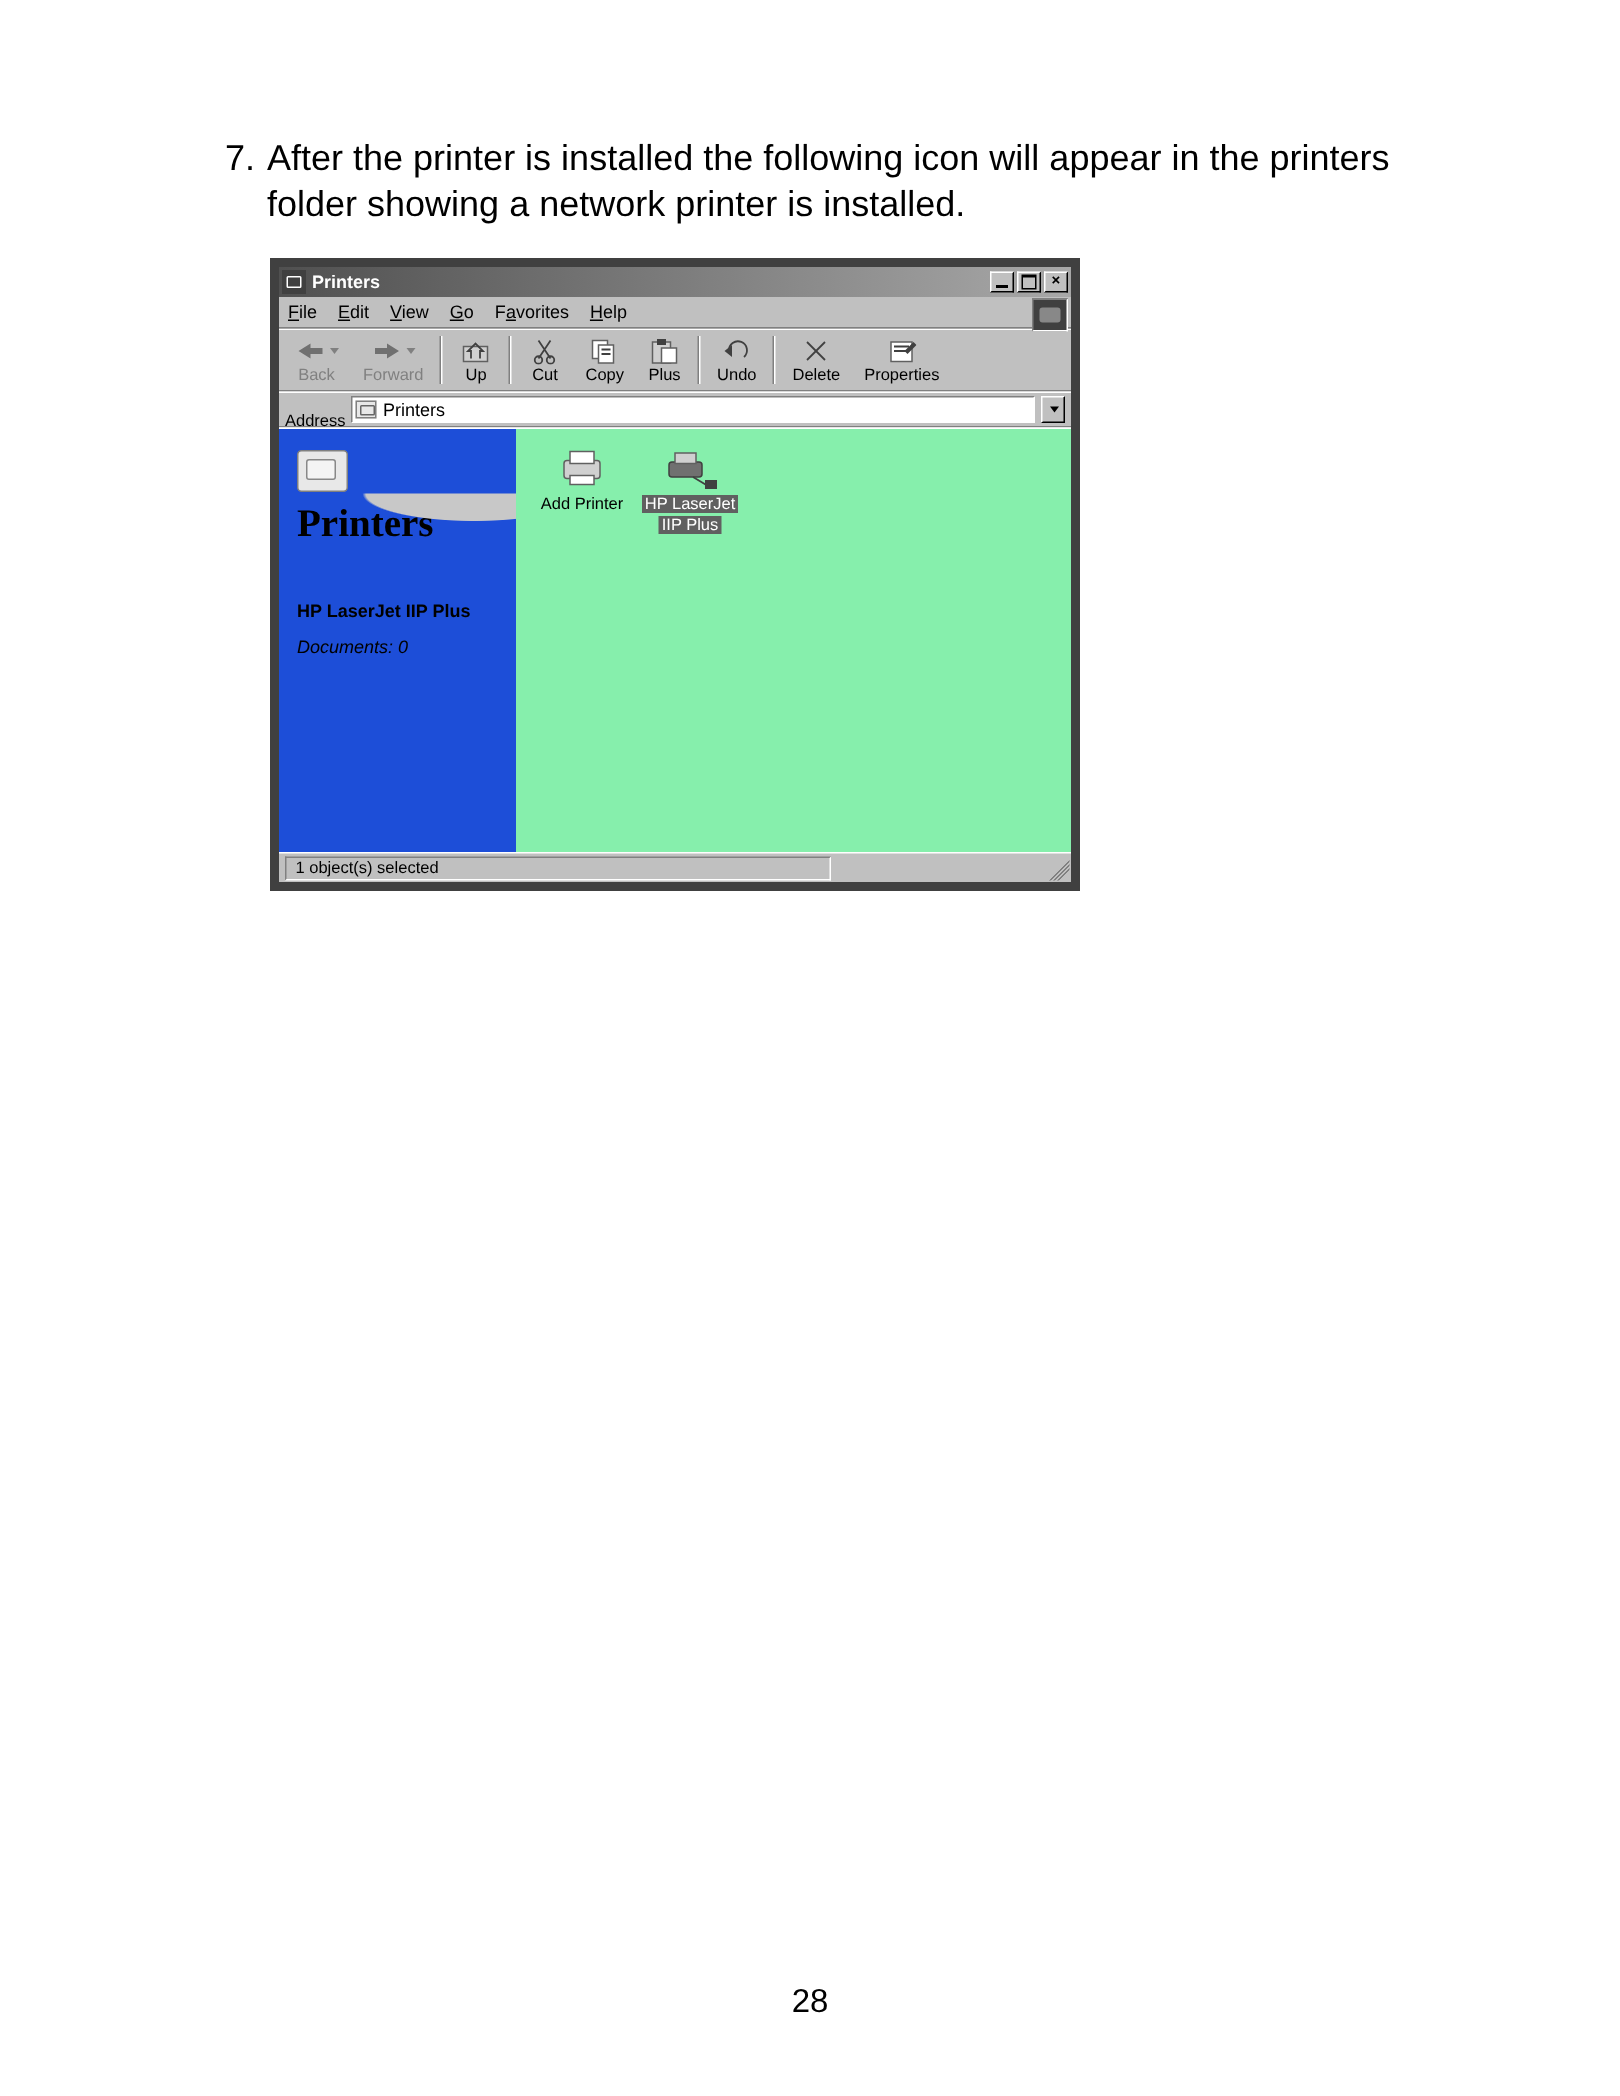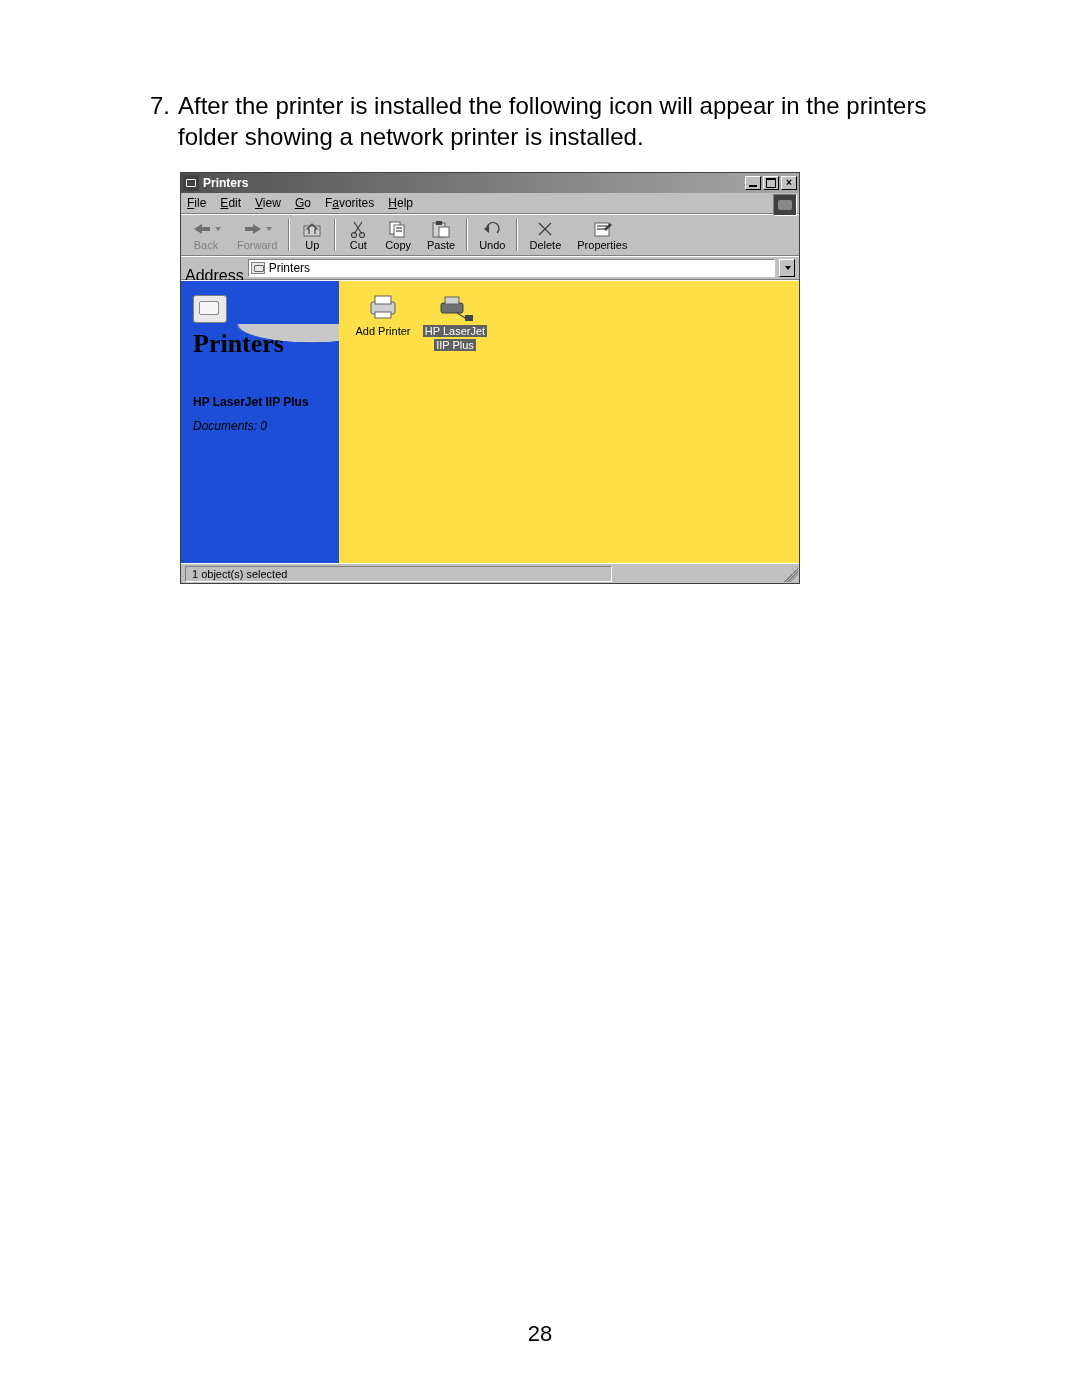--- a/index.html
+++ b/index.html
@@ -32,23 +32,23 @@
     margin: 0 6px 20px 6px;
   }
   .instruction .num {
     width: 42px;
     flex: 0 0 42px;
     text-align: right;
     padding-right: 8px;
   }
   .instruction .txt { flex: 1; }
   .screenshot {
-    width: 620px;
+    width: 540px;
     margin: 8px 0 0 50px;
-    border: 1px solid #404040;
+    border: 6px solid #404040;
     background: #c0c0c0;
     font-family: Tahoma, "MS Sans Serif", Arial, sans-serif;
     font-size: 12px;
     color: #000;
     position: relative;
   }
   
   .titlebar {
     height: 20px;
     background: linear-gradient(to right, #505050, #a8a8a8);
@@ -139,21 +139,21 @@
   .addressbar {
     background: #c0c0c0;
     border-top: 1px solid #fff;
     border-bottom: 1px solid #808080;
     display: flex;
     align-items: center;
     padding: 2px 4px;
     height: 24px;
     gap: 4px;
   }
-  .addressbar .lbl { font-size: 16px; margin-top: 16px; }
+  .addressbar .lbl { font-size: 11px; margin-top: 16px; }
   .addr-field {
     flex:1; height: 18px;
     background: #fff;
     border: 1px solid #808080;
     border-right-color:#fff; border-bottom-color:#fff;
     display: flex; align-items: center; padding: 0 2px;
     gap:4px;
   }
   .addr-field .mini-ico{width:14px;height:12px;border:1px solid #808080;background:#e8e8e8;position:relative;}
   .addr-field .mini-ico::after{content:"";position:absolute;left:2px;top:2px;width:8px;height:5px;border:1px solid #666;border-radius:1px;}
@@ -188,21 +188,21 @@
     background: radial-gradient(ellipse 120px 30px at 130px 0px, #c8c8c8 0%, #c8c8c8 60%, transparent 62%);
   }
   .sidepanel h2{
     font-family:"Times New Roman",serif;
     font-size:26px; font-weight:bold;
     margin:6px 0 36px 0;
   }
   .sidepanel .sel-name{font-weight:bold; font-size:12px; margin-bottom:10px;}
   .sidepanel .docs{font-size:12px;font-style:italic;}
   .iconpane{
-    flex:1; position:relative; background:#fde047;
+    flex:1; position:relative; background:#86efac;
   }
   .desktop-icon{
     position:absolute; width:76px;
     display:flex; flex-direction:column; align-items:center;
     text-align:center; font-size:11px;
     gap:2px;
   }
   .desktop-icon .ic{
     width:36px;height:32px; display:flex;align-items:center;justify-content:center;
   }
@@ -320,21 +320,21 @@
         <span class="tlabel">Copy</span>
       </div>
       <div class="tbtn">
         <span class="ico">
           <svg width="20" height="18">
               <rect x="2" y="3" width="12" height="14" class="lt" stroke="#606060"></rect>
               <rect x="5" y="1" width="6" height="4" class="dk"></rect>
               <rect x="8" y="7" width="10" height="10" class="wt" stroke="#606060"></rect>
             </svg>
         </span>
-        <span class="tlabel">Paste</span>
+        <span class="tlabel">Plus</span>
       </div>
       <span class="tsep"></span>
       <div class="tbtn">
         <span class="ico">
           <svg width="22" height="16">
               <path class="line" d="M16 12 A6 6 0 1 0 6 8"></path>
               <polygon class="dk" points="3,8 8,4 8,12"></polygon>
             </svg>
         </span>
         <span class="tlabel">Undo</span>

